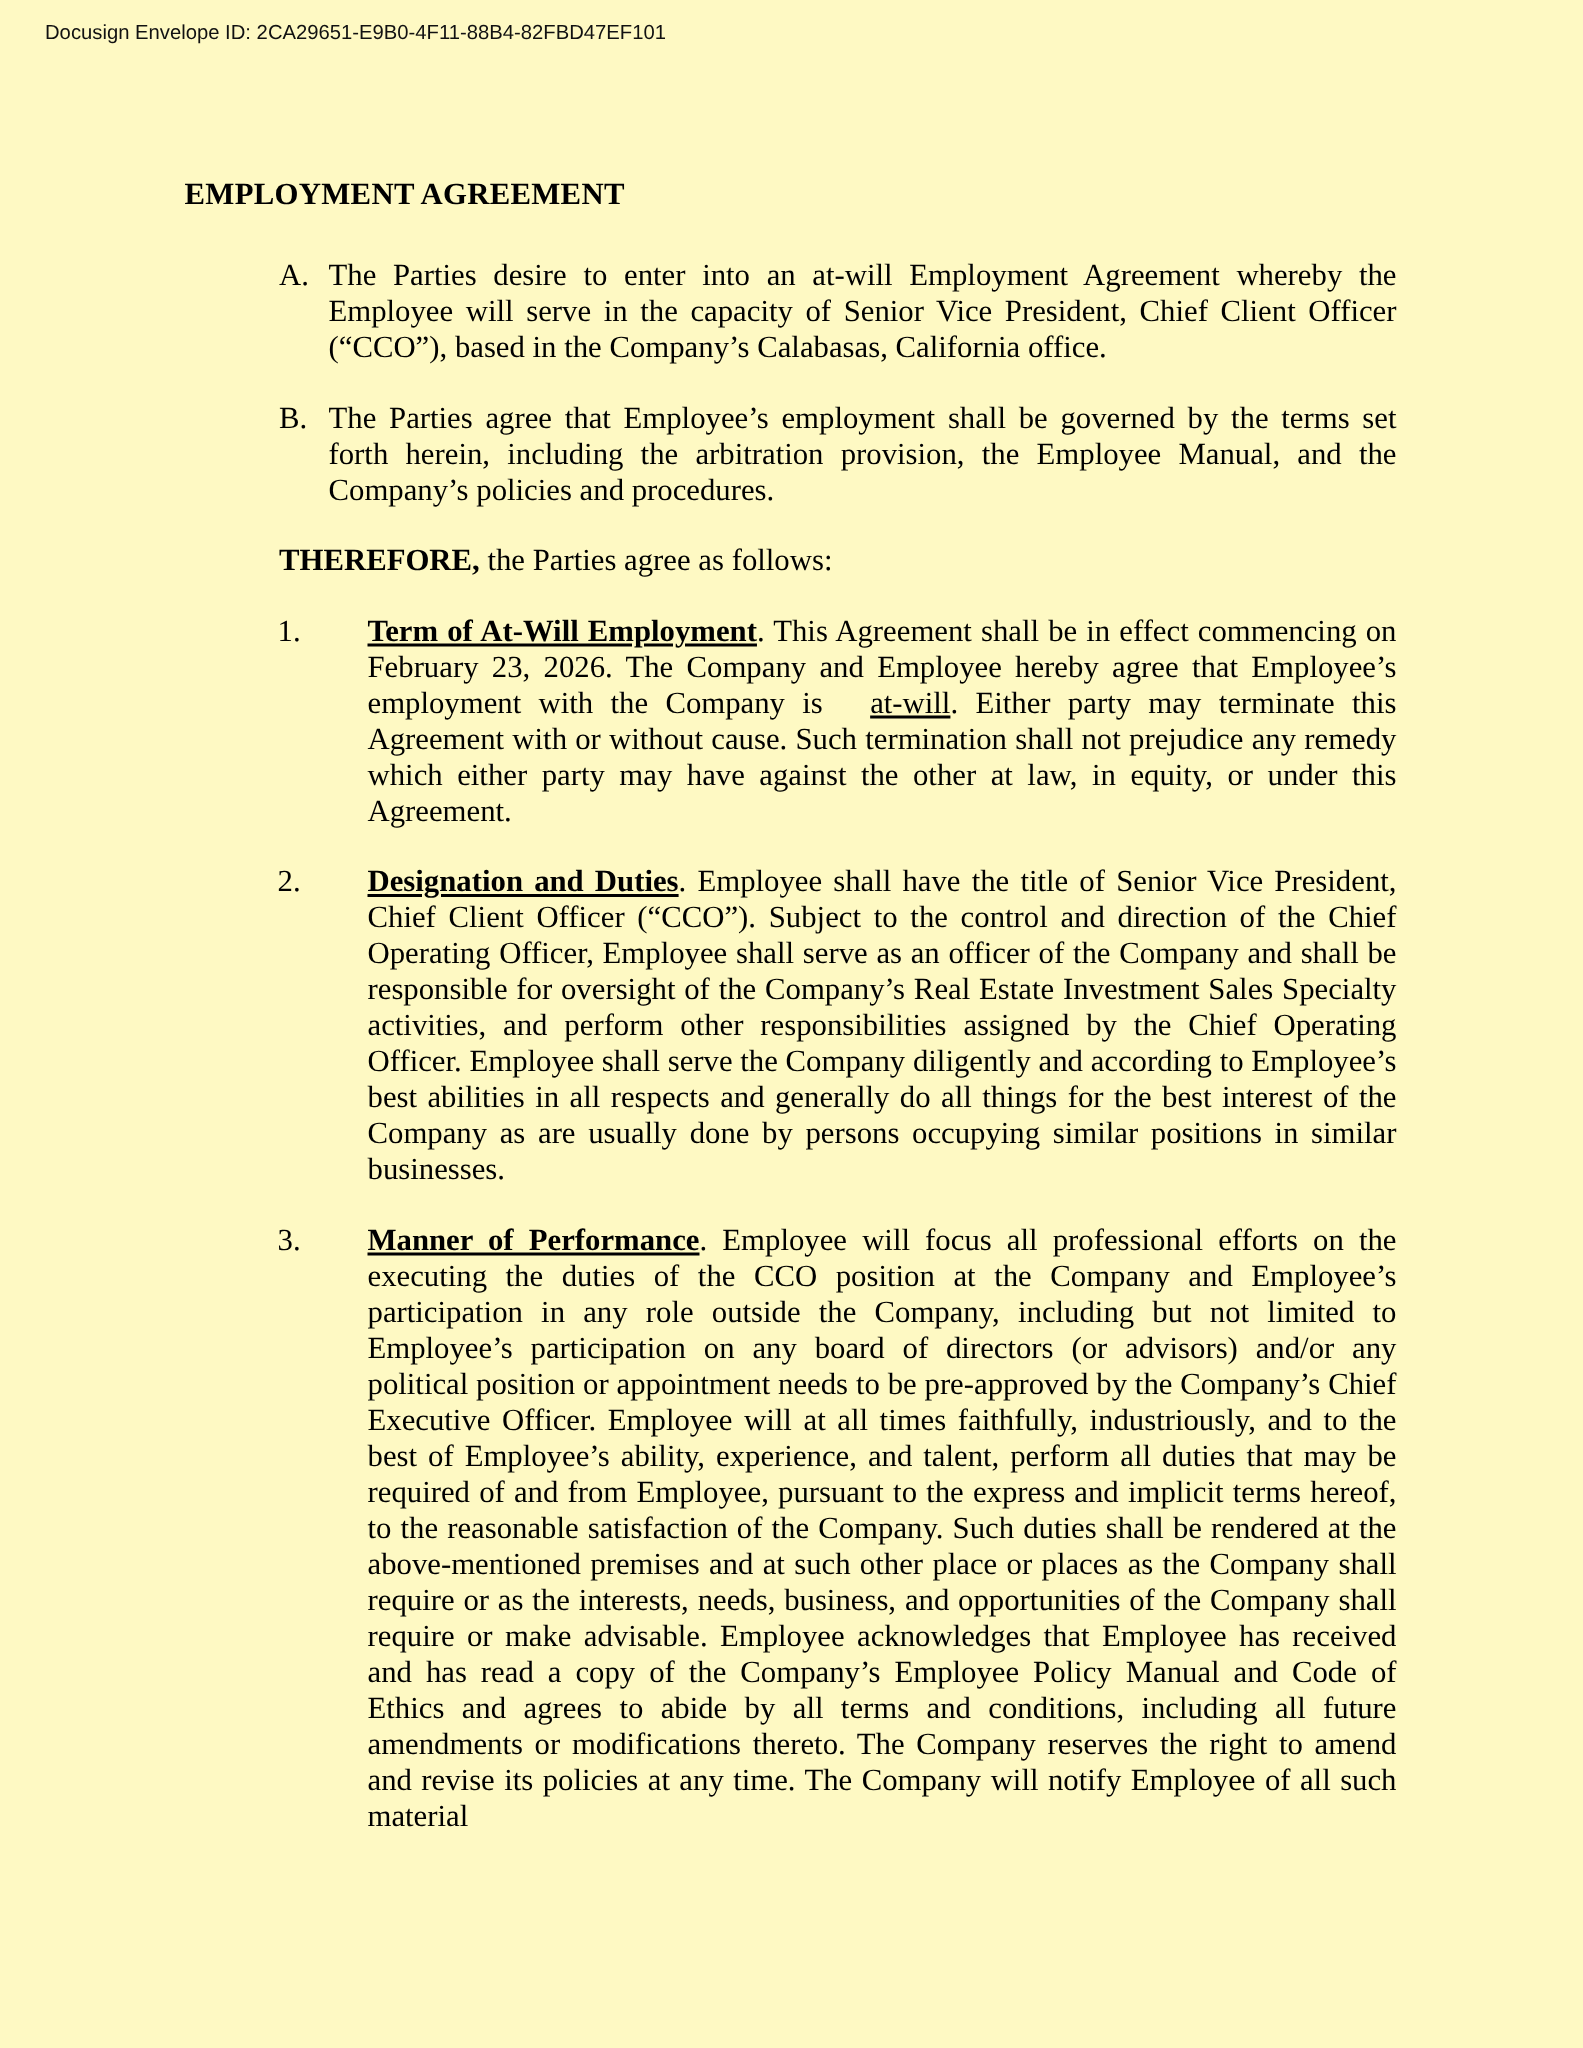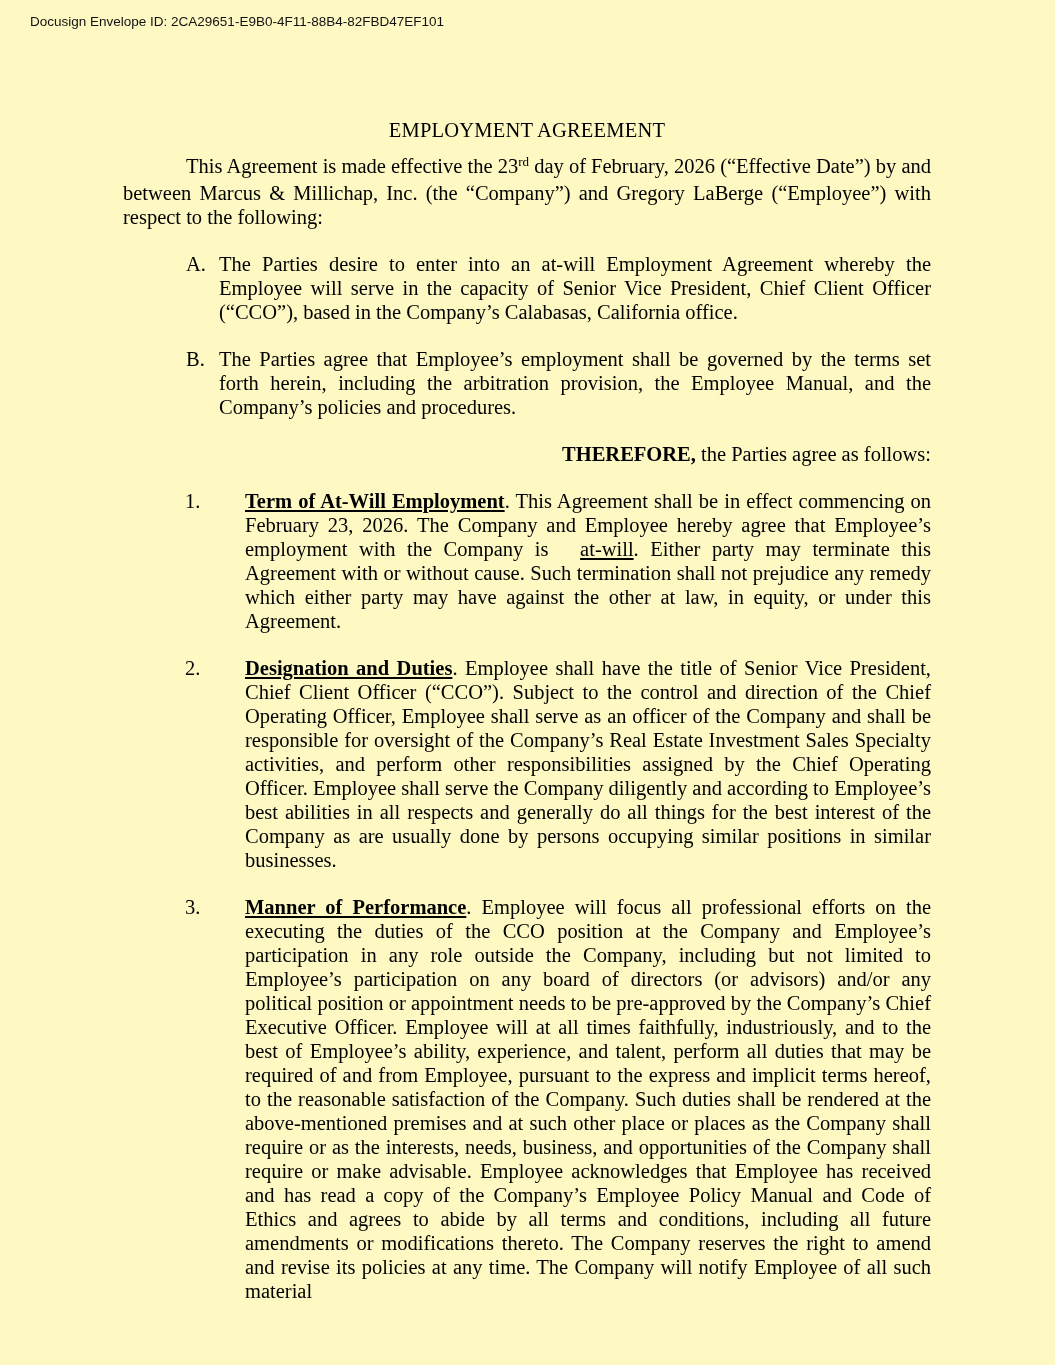--- a/index.html
+++ b/index.html
@@ -27,23 +27,23 @@
   }
   .content {
     position: absolute;
     left: 123px;
     top: 118px;
     width: 808px;
     font-size: 20.5px;
     line-height: 24px;
   }
   .title {
-    text-align: center;
-    font-weight: normal;
-    margin: 0 0 12px 0;
+    text-align: left;
+    font-weight: bold;
+    margin: 0 0 30px 0;
     letter-spacing: 0.2px;
   }
   .para {
     margin: 0 0 23px 0;
     text-align: justify;
   }
   .para.last {
     margin-bottom: 0;
   }
   .intro {
@@ -53,21 +53,21 @@
     position: relative;
     margin-left: 96px;
   }
   .recital .label {
     position: absolute;
     left: -33px;
     top: 0;
   }
   .therefore {
     margin-left: 63px;
-    text-align: right;
+    text-align: left;
   }
   .section {
     position: relative;
     margin-left: 122px;
   }
   .section .num {
     position: absolute;
     left: -60px;
     top: 0;
   }
@@ -93,21 +93,20 @@
 <body>
 
 <div class="page">
 
   <div class="envelope">Docusign Envelope ID: 2CA29651-E9B0-4F11-88B4-82FBD47EF101</div>
 
   <div class="content">
 
     <div class="title">EMPLOYMENT AGREEMENT</div>
 
-    <p class="para intro"><span>This Agreement is made effective the 23</span><span class="sup">rd</span><span> day of February, 2026 (“Effective Date”) by and between Marcus &amp; Millichap, Inc. (the “Company”) and Gregory LaBerge (“Employee”) with respect to the following:</span></p>
 
     <p class="para recital"><span class="label">A.</span><span>The Parties desire to enter into an at-will Employment Agreement whereby the Employee will serve in the capacity of Senior Vice President, Chief Client Officer (“CCO”), based in the Company’s Calabasas, California office.</span></p>
 
     <p class="para recital"><span class="label">B.</span><span>The Parties agree that Employee’s employment shall be governed by the terms set forth herein, including the arbitration provision, the Employee Manual, and the Company’s policies and procedures.</span></p>
 
     <p class="para therefore"><span class="bold">THEREFORE,</span><span> the Parties agree as follows:</span></p>
 
     <p class="para section"><span class="num">1.</span><span class="heading">Term of At-Will Employment</span><span>.  This Agreement shall be in effect commencing on February 23, 2026. The Company and Employee hereby agree that Employee’s employment with the Company is </span><span class="u">at-will</span><span>.  Either party may terminate this Agreement with or without cause.  Such termination shall not prejudice any remedy which either party may have against the other at law, in equity, or under this Agreement.</span></p>
 
     <p class="para section"><span class="num">2.</span><span class="heading">Designation and Duties</span><span>.  Employee shall have the title of Senior Vice President, Chief Client Officer (“CCO”). Subject to the control and direction of the Chief Operating Officer, Employee shall serve as an officer of the Company and shall be responsible for oversight of the Company’s Real Estate Investment Sales Specialty activities, and perform other responsibilities assigned by the Chief Operating Officer. Employee shall serve the Company diligently and according to Employee’s best abilities in all respects and generally do all things for the best interest of the Company as are usually done by persons occupying similar positions in similar businesses.</span></p>

